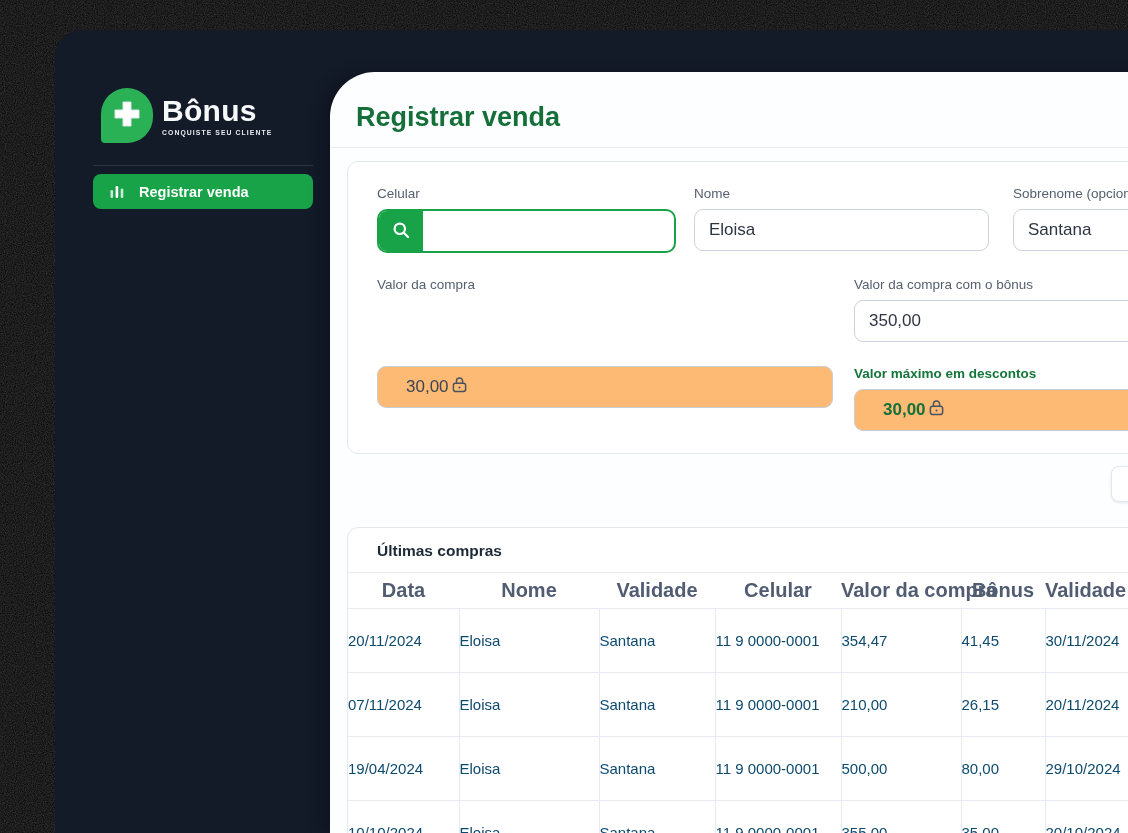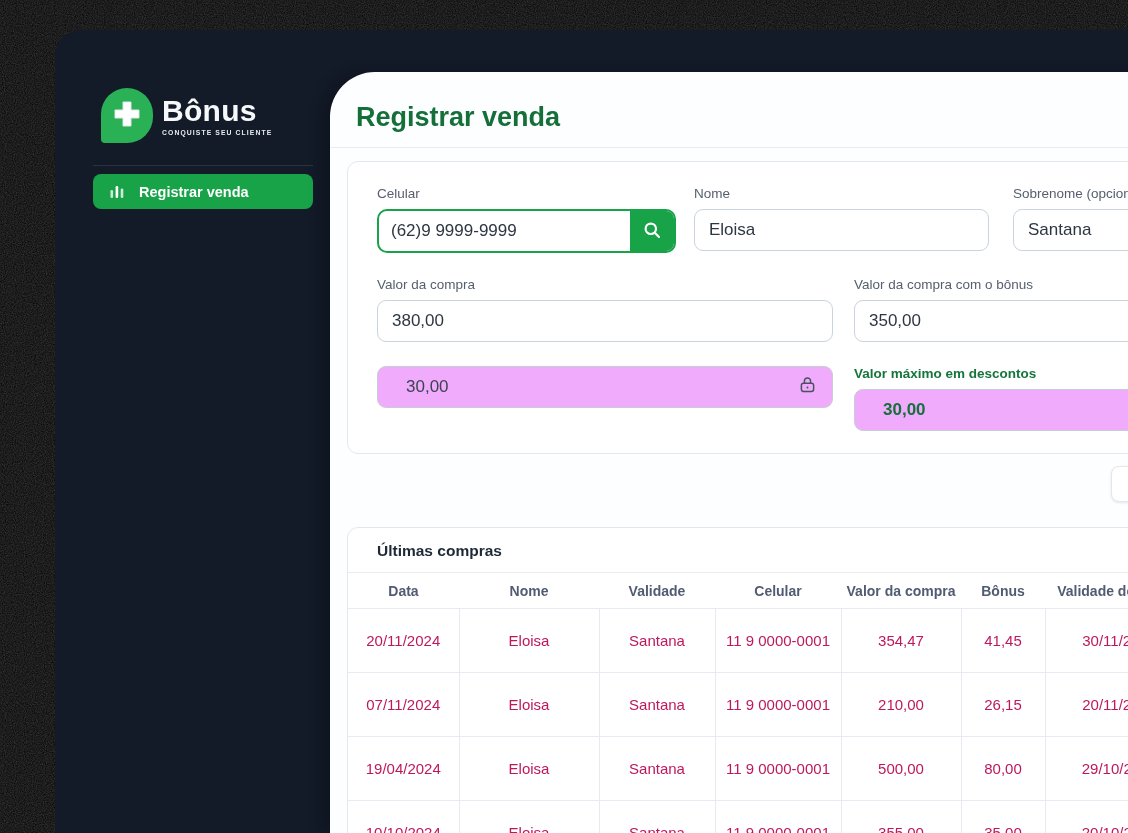--- a/index.html
+++ b/index.html
@@ -35,21 +35,21 @@
   .page-title { color:#156f39; font-size:27px; font-weight:bold; margin:6px 0 14px 9px; }
   .title-divider { height:1px; background:#e9edf2; width:1000px; margin-left:-17px; }
 
   .card { background:#ffffff; border:1px solid #e3e8ee; border-radius:11px; width:845px; }
   .form-card { margin-top:13px; padding:24px 29px 22px 29px; }
 
   .field-label { font-size:13.5px; color:#555f6e; margin-bottom:8px; white-space:nowrap; }
   .field-label.green { color:#15763c; font-weight:bold; }
   .input-box { height:42px; border:1px solid #cbd3dd; border-radius:9px; background:#fff;
     display:flex; align-items:center; padding:0 14px; font-size:17px; color:#2e3642; white-space:nowrap; }
-  .input-box.disabled { background:#f0abfc; border-color:#c6cdd5; justify-content:space-between;padding-left:28px; }
+  .input-box.disabled { background:#fdba74; border-color:#c6cdd5; justify-content:flex-start;padding-left:28px; }
   .input-box.disabled .val { color:#3c4452; }
   .input-box.disabled .val.green-val { color:#156f39; font-weight:bold; }
 
   .row1 { display:flex; gap:0; }
   .fg-celular { width:300px; margin-right:18px; }
   .fg-nome { width:296px; margin-right:24px; }
   .fg-sobrenome { width:149px; flex:0 0 149px; }
   .phone-group { display:flex; height:44px; border:2px solid #18a349; border-radius:10px;
     overflow:hidden; background:#fff; }
   .phone-input { flex:1; display:flex; align-items:center; padding:0 12px; font-size:17px; color:#2e3642; }
@@ -62,22 +62,22 @@
 
   .btn-row { display:flex; justify-content:flex-end; margin-top:12px; }
   .btn-cancel { background:#fff; border:1px solid #e2e7ee; border-radius:8px; padding:9px 19px;
     font-size:14px; font-weight:bold; color:#242e3e; box-shadow:0 1px 3px rgba(20,30,50,0.10); cursor:pointer; }
 
   
   .table-card { margin-top:25px; overflow:hidden; }
   .table-title { font-size:15.5px; font-weight:bold; color:#1e2936; padding:14px 29px 12px 29px; }
   table { border-collapse:collapse; width:845px; table-layout:fixed; }
   thead tr { border-top:1px solid #e9edf2; }
-  th { font-size:14px; font-weight:bold; color:#515c72; text-align:center; height:36px; white-space:nowrap; }
-  td { font-size:15px; color:#be185d; text-align:center; height:64px;
+  th { font-size:20px; font-weight:bold; color:#515c72; text-align:center; height:36px; white-space:nowrap; }
+  td { font-size:15px; color:#0c4a6e; text-align:left; height:64px;
     border:1px solid #e7eaf0; white-space:nowrap; }
   td:first-child { border-left:none; }
   td:last-child { border-right:none; }
   tbody tr:first-child td { border-top:1px solid #e7eaf0; }
   col.c-data{width:111px} col.c-nome{width:140px} col.c-sobre{width:116px}
   col.c-cel{width:126px} col.c-valor{width:120px} col.c-bonus{width:84px} col.c-val{width:148px}
 </style>
 </head>
 <body>
 
@@ -127,21 +127,20 @@
   <div class="main">
     <div class="content">
       <h1 class="page-title">Registrar venda</h1>
       <div class="title-divider"></div>
 
       <div class="card form-card">
         <div class="row1">
           <div class="fg-celular">
             <div class="field-label">Celular</div>
             <div class="phone-group">
-              <div class="phone-input">(62)9 9999-9999</div>
               <button class="search-btn">
                 <span>
                   <svg width="20" height="20" viewBox="0 0 20 20" fill="none" stroke="#ffffff" stroke-width="2.2" stroke-linecap="round">
                     <circle cx="8.8" cy="8.8" r="5.2"></circle>
                       <line x1="12.8" y1="12.8" x2="17" y2="17"></line>
                   </svg>
                 </span>
               </button>
             </div>
           </div>
@@ -151,21 +150,20 @@
           </div>
           <div class="fg-sobrenome">
             <div class="field-label">Sobrenome (opcional)</div>
             <div class="input-box">Santana</div>
           </div>
         </div>
 
         <div class="row2">
           <div class="col-a">
             <div class="field-label">Valor da compra</div>
-            <div class="input-box">380,00</div>
           </div>
           <div class="col-b">
             <div class="field-label">Valor da compra com o bônus</div>
             <div class="input-box">350,00</div>
           </div>
         </div>
 
         <div class="row2">
           <div class="col-a">
             <div class="input-box disabled">

